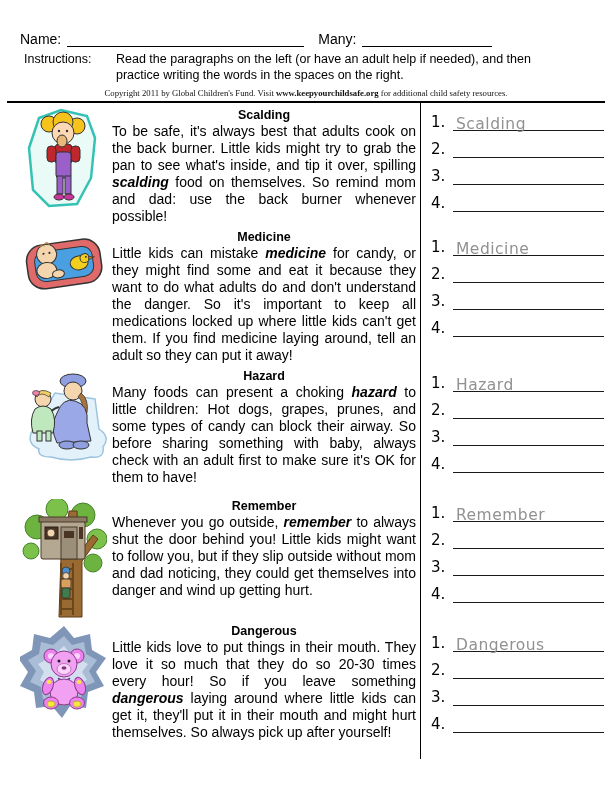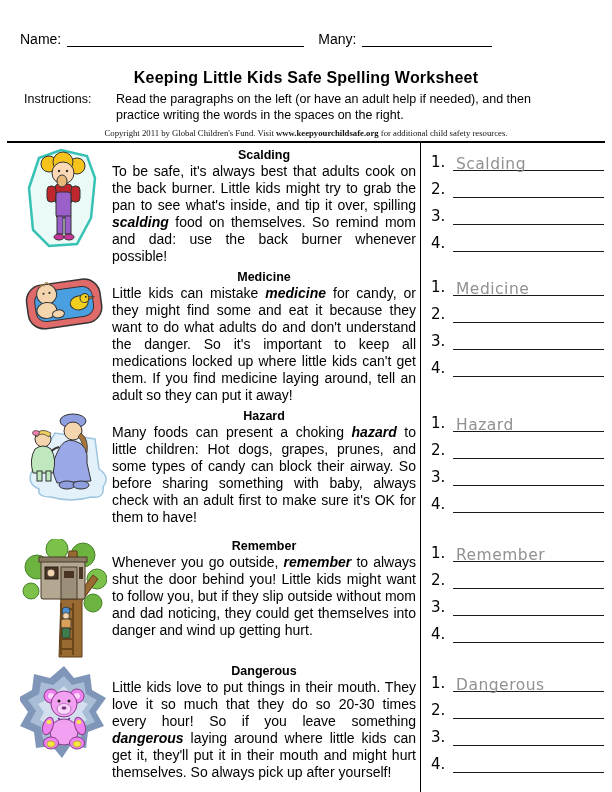--- a/index.html
+++ b/index.html
@@ -82,21 +82,20 @@
 
 <div class="page">
 
   <div class="nameclass-row">
     <span>Name:</span>
     <span class="fill-line name-line"></span>
     <span class="class-label">Many:</span>
     <span class="fill-line class-line"></span>
   </div>
 
-  <div class="title">Keeping Little Kids Safe Spelling Worksheet</div>
 
   <div class="instructions">
     <span class="ilabel">Instructions:</span>
     <span class="itext">Read the paragraphs on the left (or have an adult help if needed), and then practice writing the words in the spaces on the right.</span>
   </div>
 
   <div class="copyright"><span>Copyright  2011 by Global Children's Fund.  Visit </span><b>www.keepyourchildsafe.org</b><span> for additional child safety resources.</span></div>
 
   <div class="rule"></div>
 

